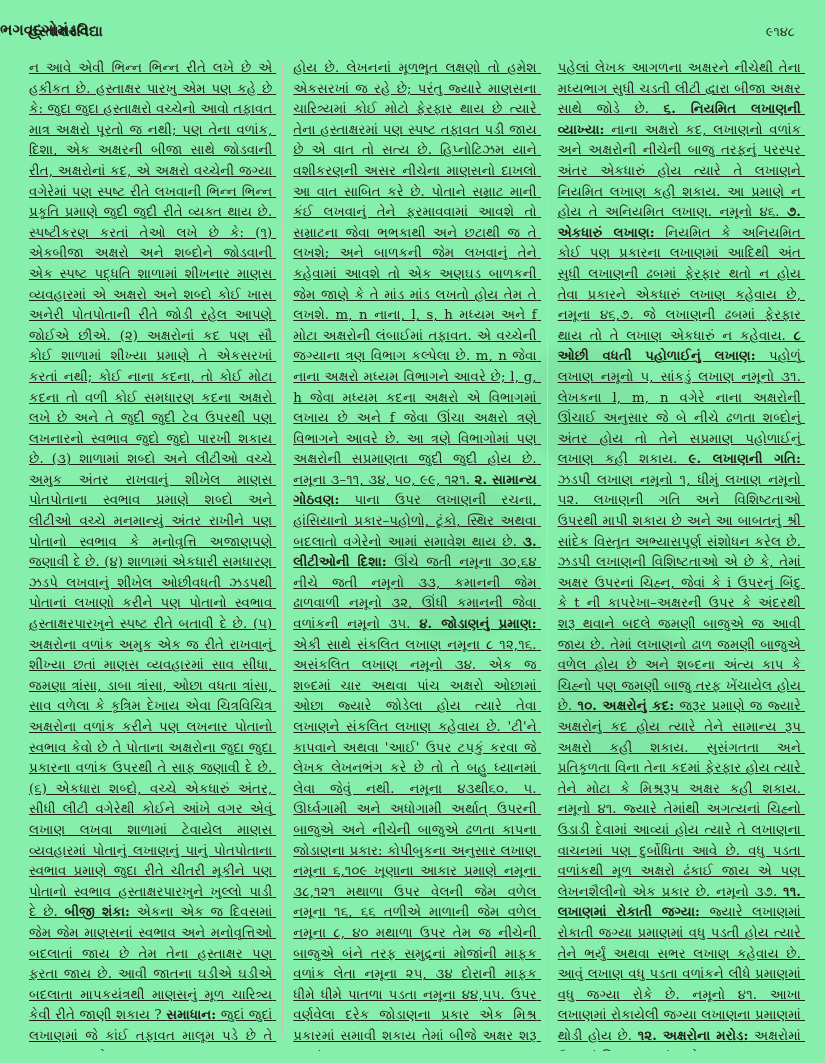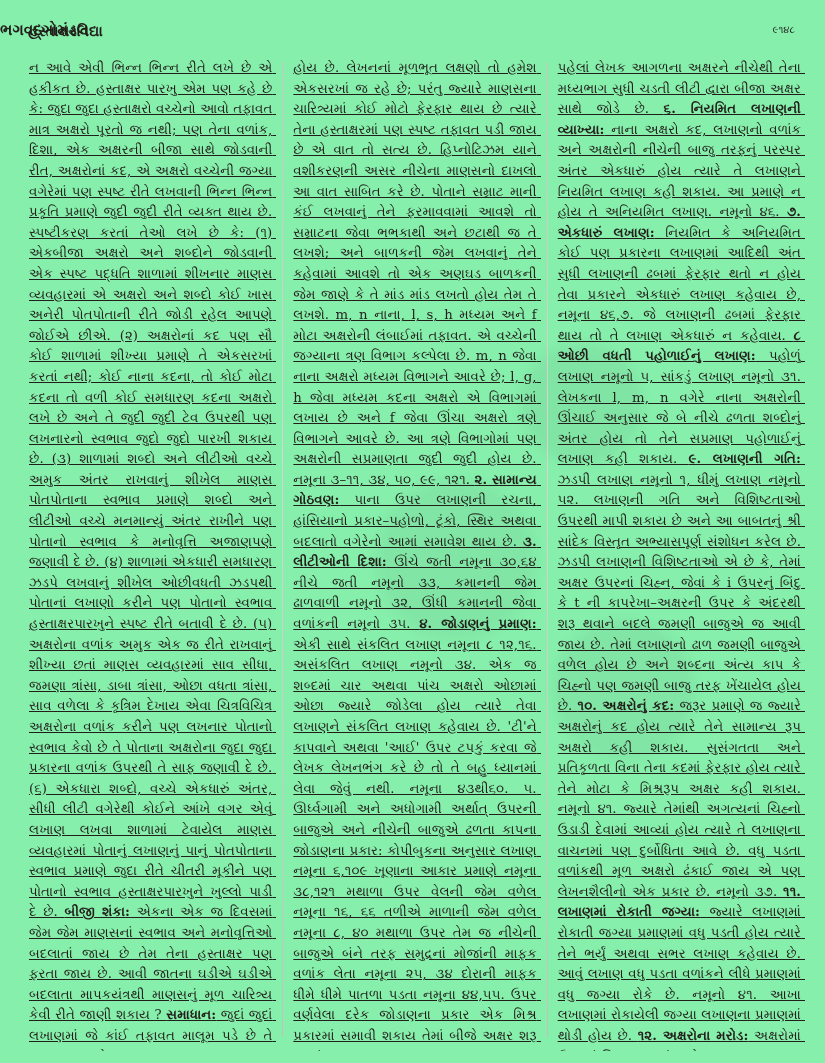--- a/index.html
+++ b/index.html
@@ -37,21 +37,21 @@
   header.running {
     position: absolute;
     top: 18px;
     left: 0;
     right: 0;
     height: 26px;
     font-size: 14.5px;
   }
   .head-left  { position: absolute; left: 28px;  top: 4px; font-weight: bold; }
   .head-center{ position: absolute; left: 0; right: 0; top: 2px; font-weight: bold; font-size: 15.5px; }
-  .head-right { position: absolute; right: 30px; top: 6px; font-size: 10px; }
+  .head-right { position: absolute; right: 30px; top: 6px; font-size: 13px; }
 
   main.columns {
     position: absolute;
     top: 58px;
     left: 25px;
     right: 20px;
     bottom: 12px;
     display: flex;
   }
   section.col {

